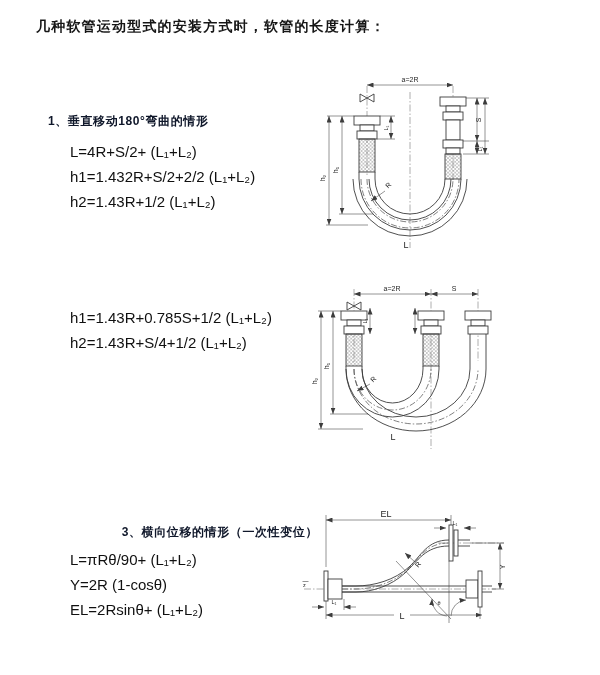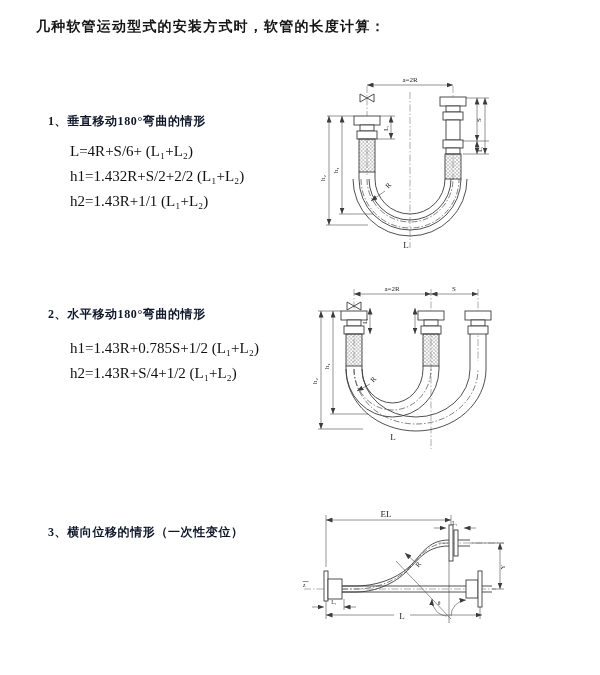--- a/index.html
+++ b/index.html
@@ -1,30 +1,30 @@
 <!DOCTYPE html>
 <html><head>
 <meta charset="utf-8">
 <style>
   html,body{margin:0;padding:0;background:#ffffff;}
   .page{
     position:relative;width:540px;height:675px;background:#ffffff;overflow:hidden;
-    font-family:Liberation Serif, serif;color:#1a1a1a;
+    font-family:Liberation Sans, sans-serif;color:#1a1a1a;
   }
   .doc-title{
     position:absolute;left:36px;top:18px;font-size:14px;font-weight:700;
     letter-spacing:1.2px;color:#161616;white-space:nowrap;
   }
   .case{position:absolute;left:48px;width:270px;}
   .case-heading{font-size:12px;font-weight:700;letter-spacing:0.6px;color:#0f172a;line-height:19px;white-space:nowrap;}
   .formulas{padding-left:22px;}
   .formula{font-size:15px;line-height:25px;color:#101010;white-space:nowrap;}
   #case1{top:112px;} #case1 .case-heading{margin-bottom:8px;}
   #case2{top:305px;} #case2 .case-heading{margin-bottom:12px;}
-  #case3{top:523px;} #case3 .case-heading{margin-bottom:5px;}
+  #case3{top:523px;} #case3 .case-heading{margin-bottom:5px;text-align:right;}
   .diagram{position:absolute;}
   #diag1{left:313px;top:70px;width:225px;height:188px;}
   #diag2{left:308px;top:281px;width:245px;height:182px;}
   #diag3{left:298px;top:503px;width:290px;height:152px;}
   svg{width:100%;height:100%;display:block;}
   .ln{stroke:#3c3c3c;stroke-width:0.9;fill:none;}
   .fit{fill:#ffffff;stroke:#3c3c3c;stroke-width:0.9;}
   .dim{stroke:#3c3c3c;stroke-width:0.55;fill:none;}
   .cl{stroke:#6a6a6a;stroke-width:0.55;fill:none;stroke-dasharray:7 2 1.5 2;}
   .hdash{stroke:#4a4a4a;stroke-width:0.7;fill:none;stroke-dasharray:6 2 1.5 2;}
@@ -35,36 +35,40 @@
 </head>
 <body>
 
 <div class="page">
 
   <div class="doc-title">几种软管运动型式的安装方式时，软管的长度计算：</div>
 
   <section class="case" id="case1">
     <div class="case-heading">1、垂直移动180°弯曲的情形</div>
     <div class="formulas">
-      <div class="formula">L=4R+S/6+ (L₁+L₂)</div>
+      <div class="formula">L=4R+S/2+ (L₁+L₂)</div>
       <div class="formula">h1=1.432R+S/2+2/2 (L₁+L₂)</div>
-      <div class="formula">h2=1.43R+1/1 (L₁+L₂)</div>
+      <div class="formula">h2=1.43R+1/2 (L₁+L₂)</div>
     </div>
   </section>
 
   <section class="case" id="case2">
-    <div class="case-heading">2、水平移动180°弯曲的情形</div>
     <div class="formulas">
       <div class="formula">h1=1.43R+0.785S+1/2 (L₁+L₂)</div>
       <div class="formula">h2=1.43R+S/4+1/2 (L₁+L₂)</div>
     </div>
   </section>
 
   <section class="case" id="case3">
     <div class="case-heading">3、横向位移的情形（一次性变位）</div>
+    <div class="formulas">
+      <div class="formula">L=πRθ/90+ (L₁+L₂)</div>
+      <div class="formula">Y=2R (1-cosθ)</div>
+      <div class="formula">EL=2Rsinθ+ (L₁+L₂)</div>
+    </div>
   </section>
 
   <div class="diagram" id="diag1">
     <svg viewBox="0 0 225 188">
       <defs>
         <marker id="ar1" markerWidth="7" markerHeight="5" refX="6.5" refY="2.5" orient="auto-start-reverse" markerUnits="userSpaceOnUse">
           <path d="M0,0 L6.5,2.5 L0,5 Z" fill="#3c3c3c"></path>
         </marker>
         <pattern id="br1" width="3.6" height="3.6" patternUnits="userSpaceOnUse">
           <path d="M0,3.6 L3.6,0 M0,0 L3.6,3.6" stroke="#8a8a8a" stroke-width="0.45"></path>

